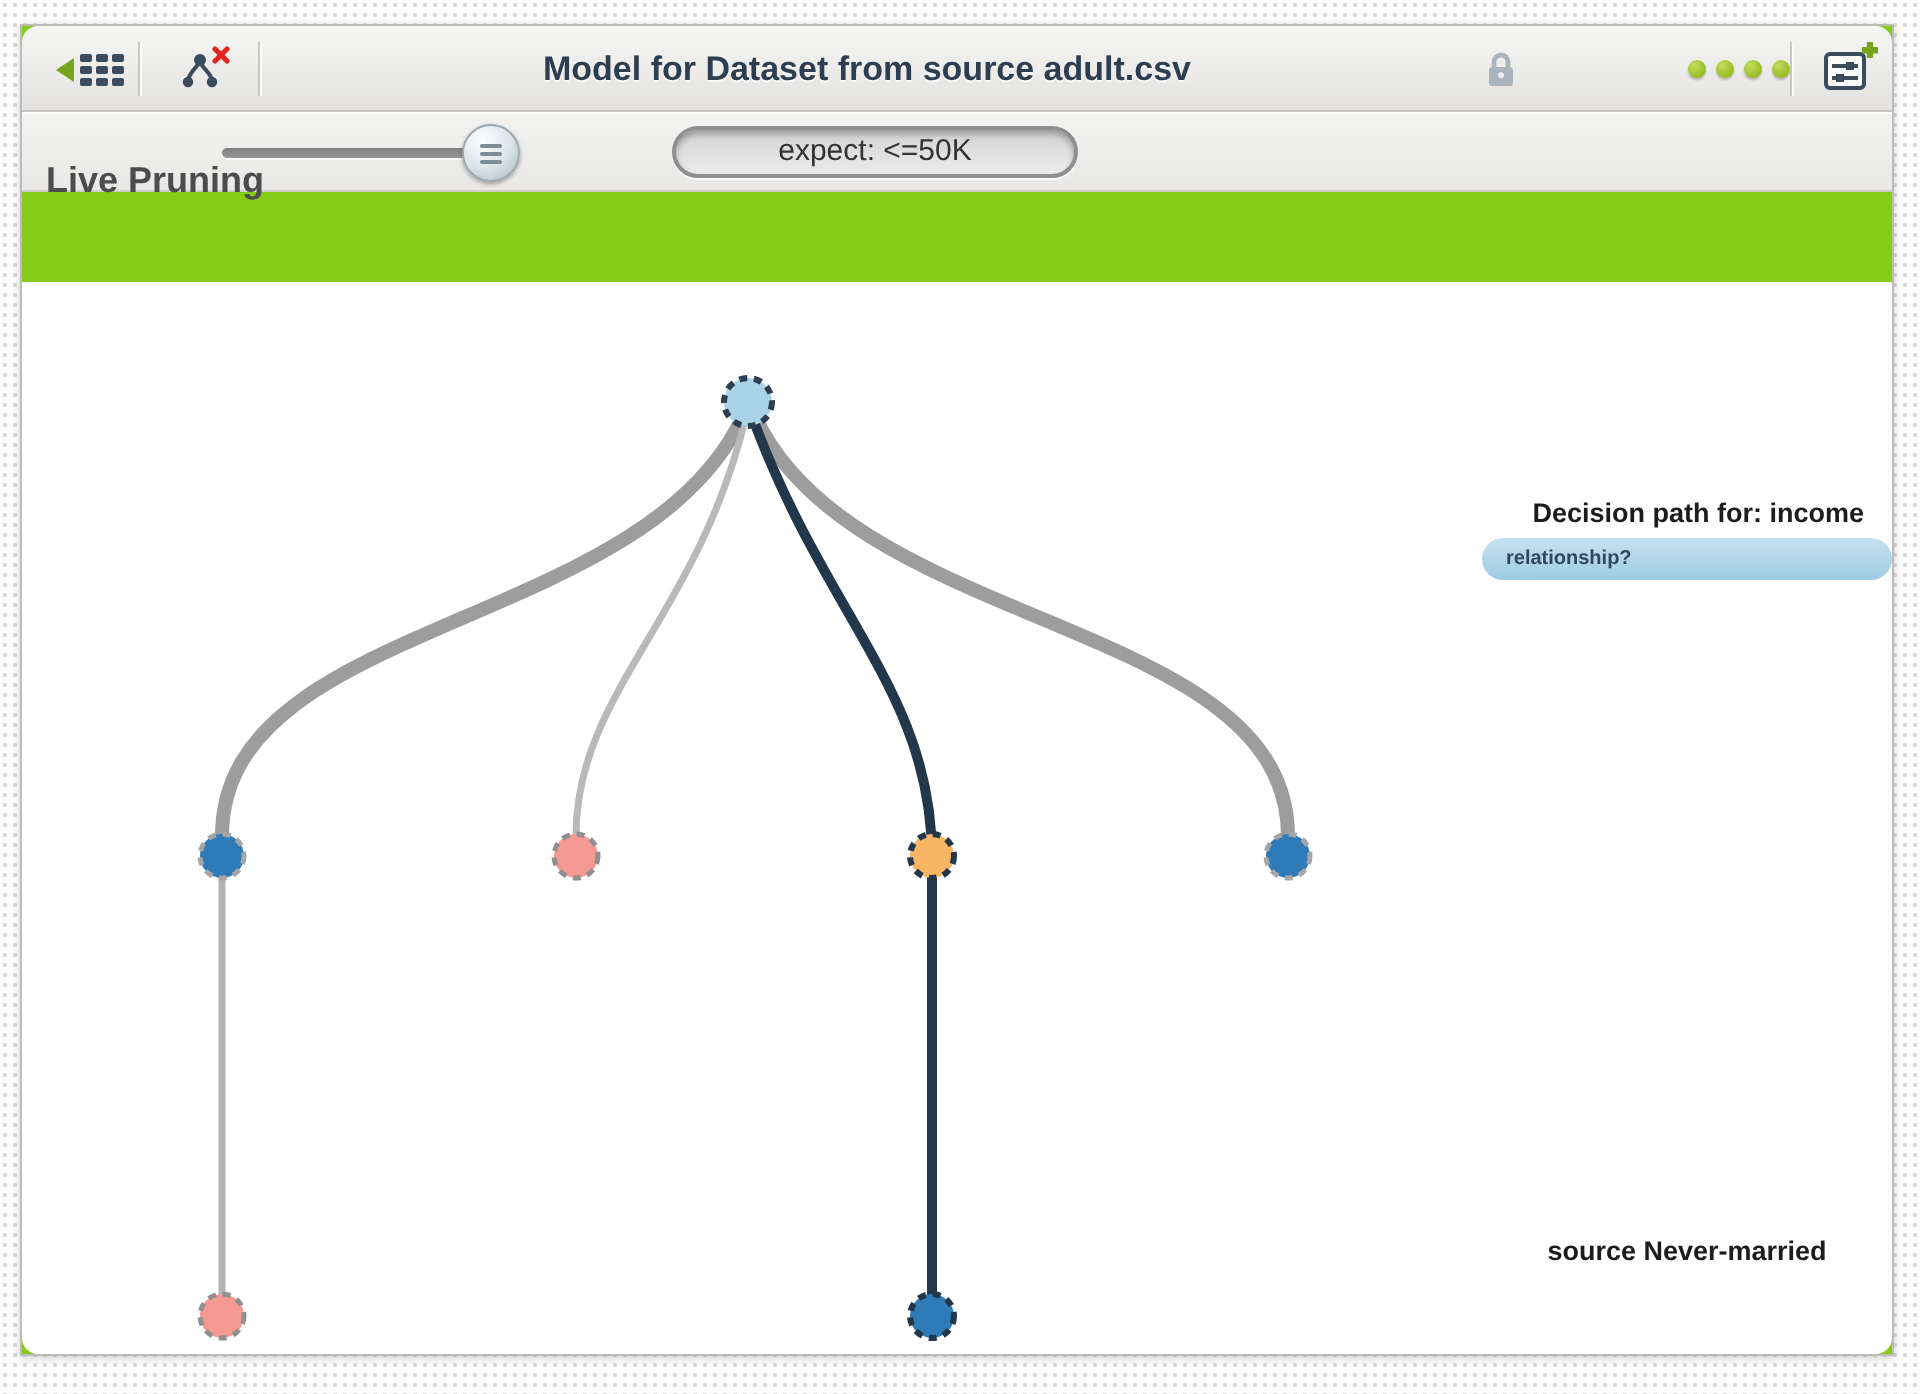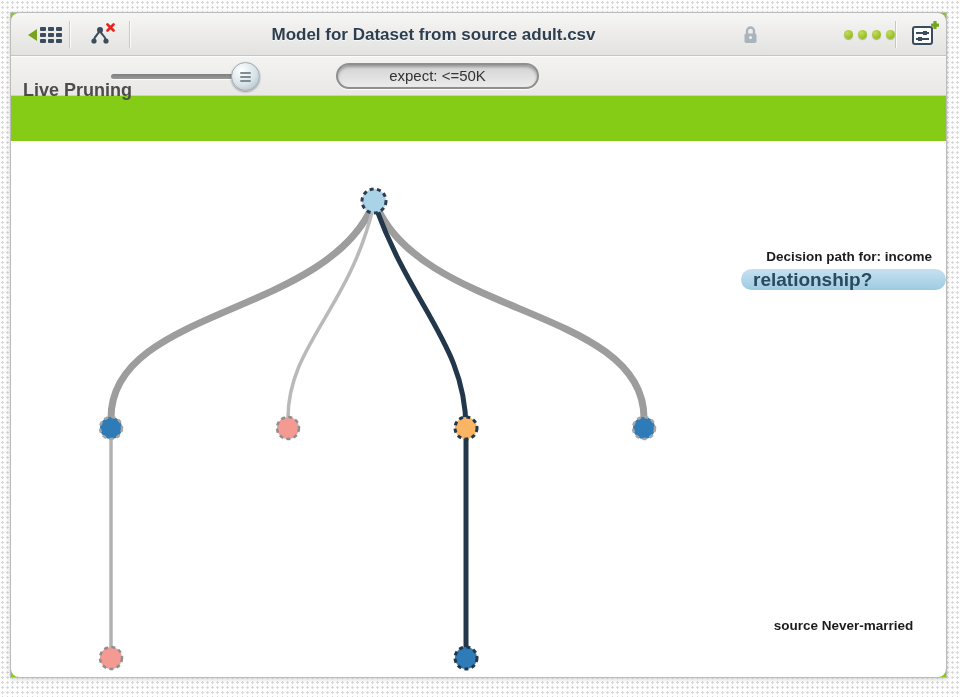--- a/index.html
+++ b/index.html
@@ -74,21 +74,21 @@
   .canvas { position:absolute; left:0; top:83px; right:0; bottom:0; background:#fff; border-radius:0 0 8px 8px; overflow:hidden;margin-top:45px; }
   .tree-svg { position:absolute; left:0; top:0; }
   
   .dp-heading {
     position:absolute; right:14px; top:108px;
     font-size:13.5px; font-weight:bold; color:#1c1c1c;
   }
   .pill {
     position:absolute; left:730px; width:205px; height:21px;
     border-radius:11px; line-height:21px; padding-left:12px;
-    font-size:19px; font-weight:bold; cursor:pointer;
+    font-size:10px; font-weight:bold; cursor:pointer;
   }
   .pill-rel { top:128px; background:linear-gradient(#c6e1f0, #9ecbe2); color:#2b4a5e; }
   .pill-mar { top:358px; background:linear-gradient(#fdd093, #f7a341); color:#4a3414; }
   .dp-answer {
     position:absolute; left:730px; width:205px; text-align:center;
     font-size:13.5px; font-weight:bold; color:#1c1c1c;
   }
   .ans-1 { top:247px; }
   .ans-2 { top:477px; }
 </style>

